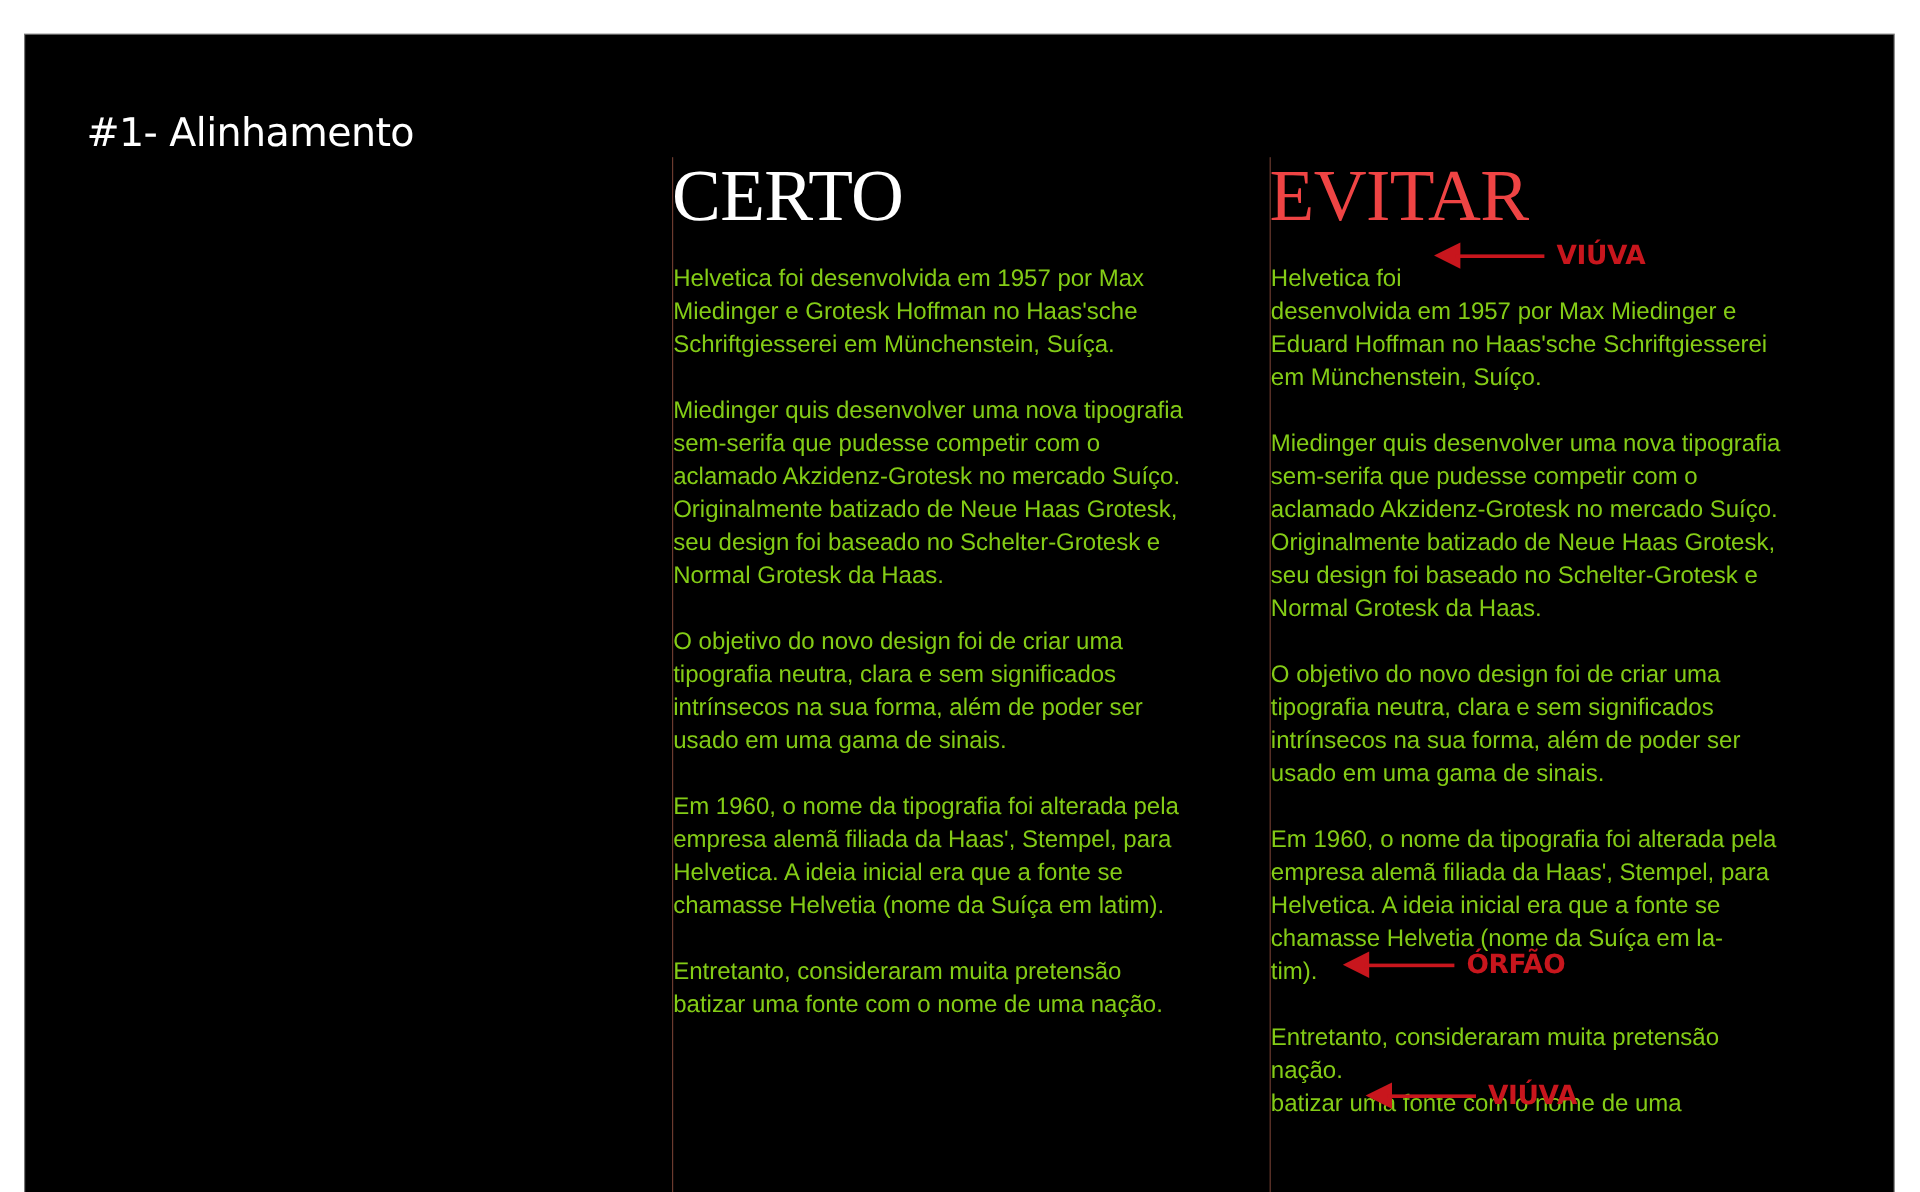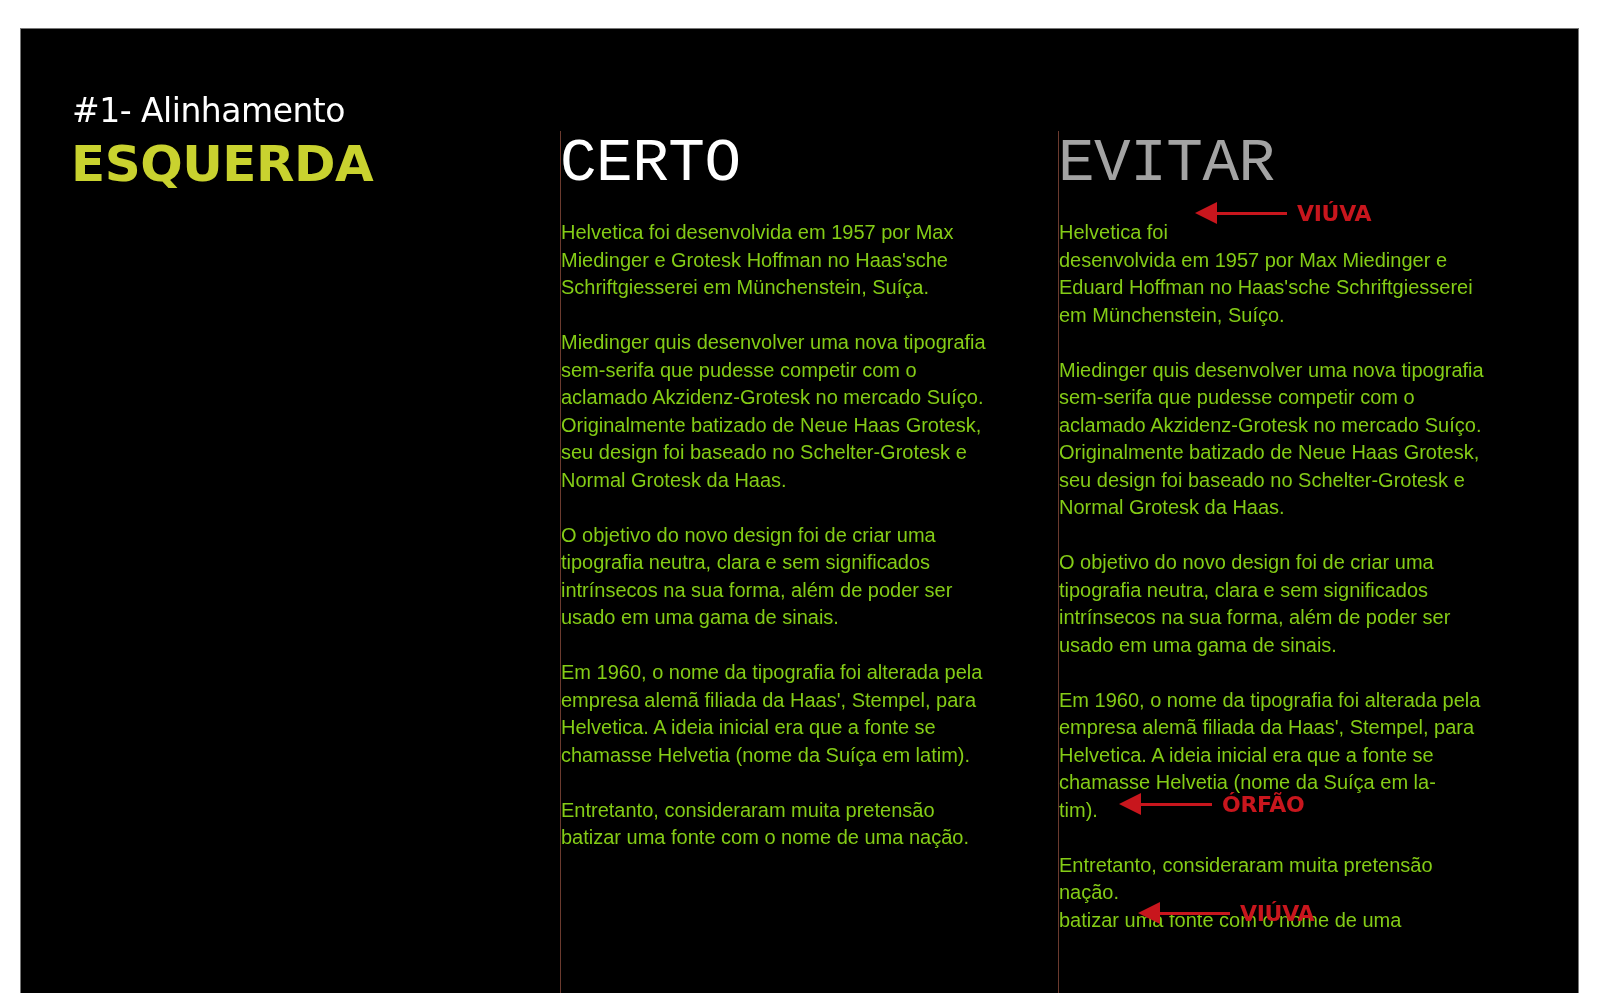--- a/index.html
+++ b/index.html
@@ -51,21 +51,21 @@
       left: 0;
       top: 0;
       bottom: 0;
       width: 1px;
       background: #6b3a2e;
     }
     .col-heading {
       position: absolute;
       left: 0;
       top: -12px;
-      font-family: Liberation Mono, monospace;
+      font-family: Liberation Serif, serif;
       font-size: 61px;
       line-height: 90px;
       white-space: nowrap;
       letter-spacing: -0.5px;
     }
     .col-body {
       position: absolute;
       left: 1px;
       top: 88px;
       font-family: "Liberation Sans", sans-serif;
@@ -120,21 +120,20 @@
       letter-spacing: -0.3px;
       white-space: nowrap;
     }
   </style>
 </head>
 <body>
 
 <div class="slide">
 
   <div class="title-sub">#1- Alinhamento</div>
-  <div class="title-main">ESQUERDA</div>
 
   <div class="col" style="left:539px;">
     <div class="col-line"></div>
     <div class="col-heading" style="color:#ffffff;">CERTO</div>
     <div class="col-body">
       <span class="line">Helvetica foi desenvolvida em 1957 por Max</span>
       <span class="line">Miedinger e Grotesk Hoffman no Haas'sche</span>
       <span class="line">Schriftgiesserei em Münchenstein, Suíça.</span>
       <span class="para-gap"></span>
       <span class="line">Miedinger quis desenvolver uma nova tipografia</span>
@@ -154,21 +153,21 @@
       <span class="line">Helvetica. A ideia inicial era que a fonte se</span>
       <span class="line">chamasse Helvetia (nome da Suíça em latim).</span>
       <span class="para-gap"></span>
       <span class="line">Entretanto, consideraram muita pretensão</span>
       <span class="line">batizar uma fonte com o nome de uma nação.</span>
     </div>
   </div>
 
   <div class="col" style="left:1037px;">
     <div class="col-line"></div>
-    <div class="col-heading" style="color:#a3a3a3;">EVITAR</div>
+    <div class="col-heading" style="color:#ef4444;">EVITAR</div>
     <div class="col-body">
       <span class="line">Helvetica foi</span>
       <span class="line">desenvolvida em 1957 por Max Miedinger e</span>
       <span class="line">Eduard Hoffman no Haas'sche Schriftgiesserei</span>
       <span class="line">em Münchenstein, Suíço.</span>
       <span class="para-gap"></span>
       <span class="line">Miedinger quis desenvolver uma nova tipografia</span>
       <span class="line">sem-serifa que pudesse competir com o</span>
       <span class="line">aclamado Akzidenz-Grotesk no mercado Suíço.</span>
       <span class="line">Originalmente batizado de Neue Haas Grotesk,</span>

